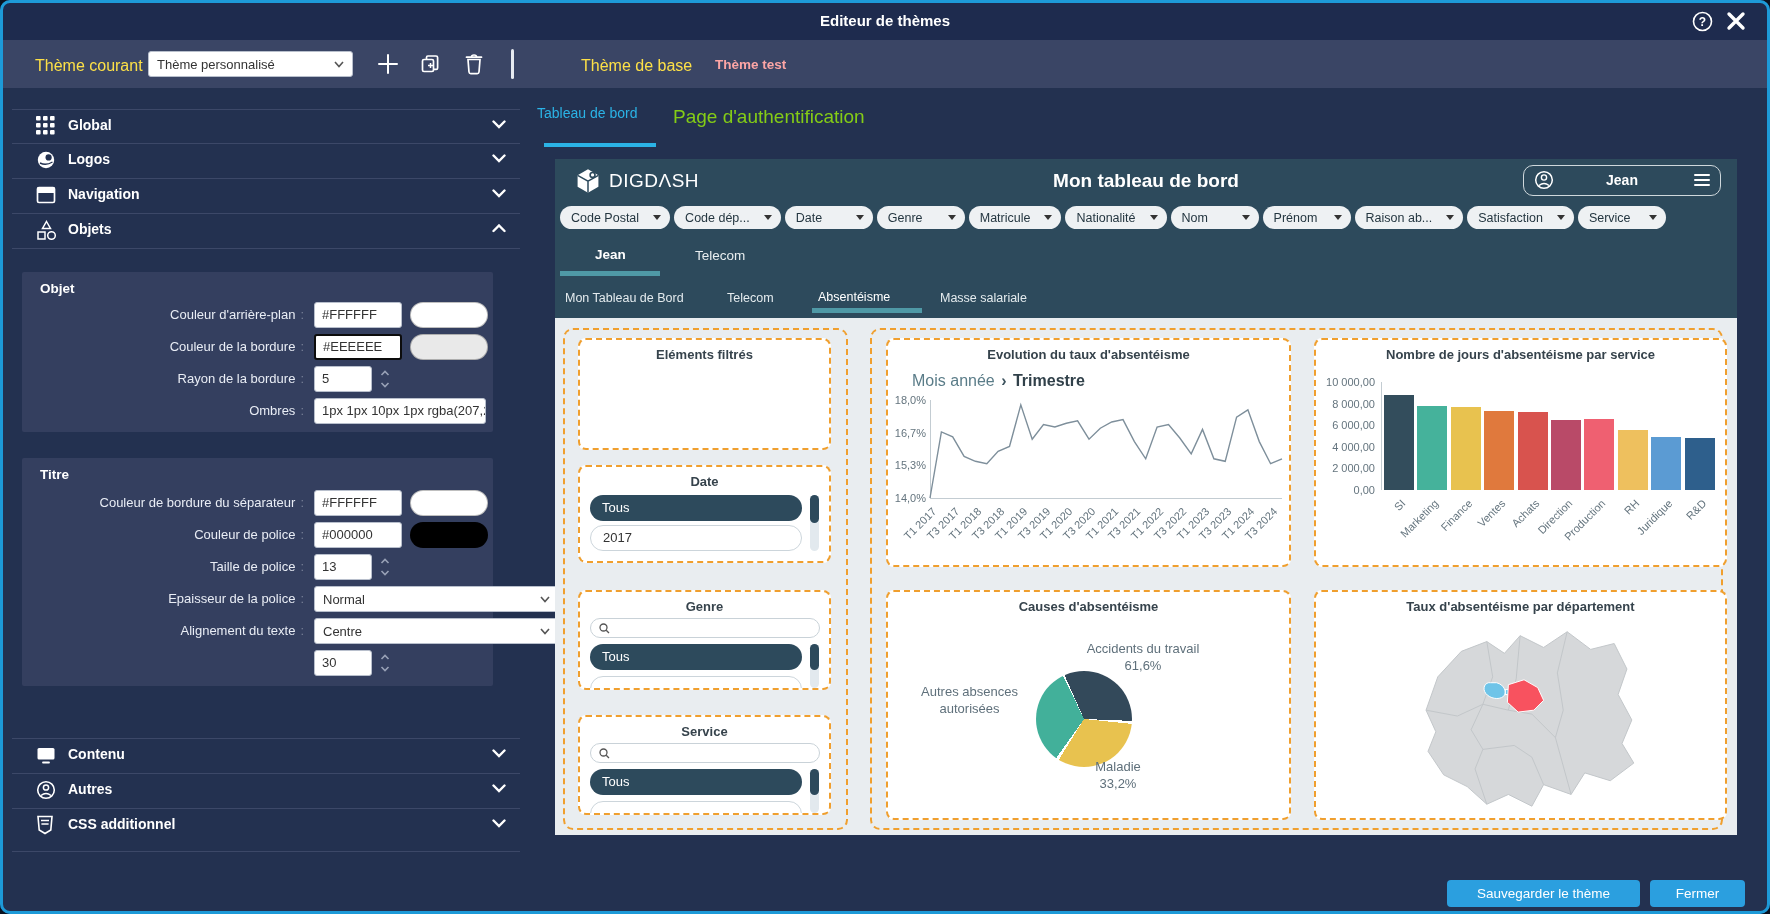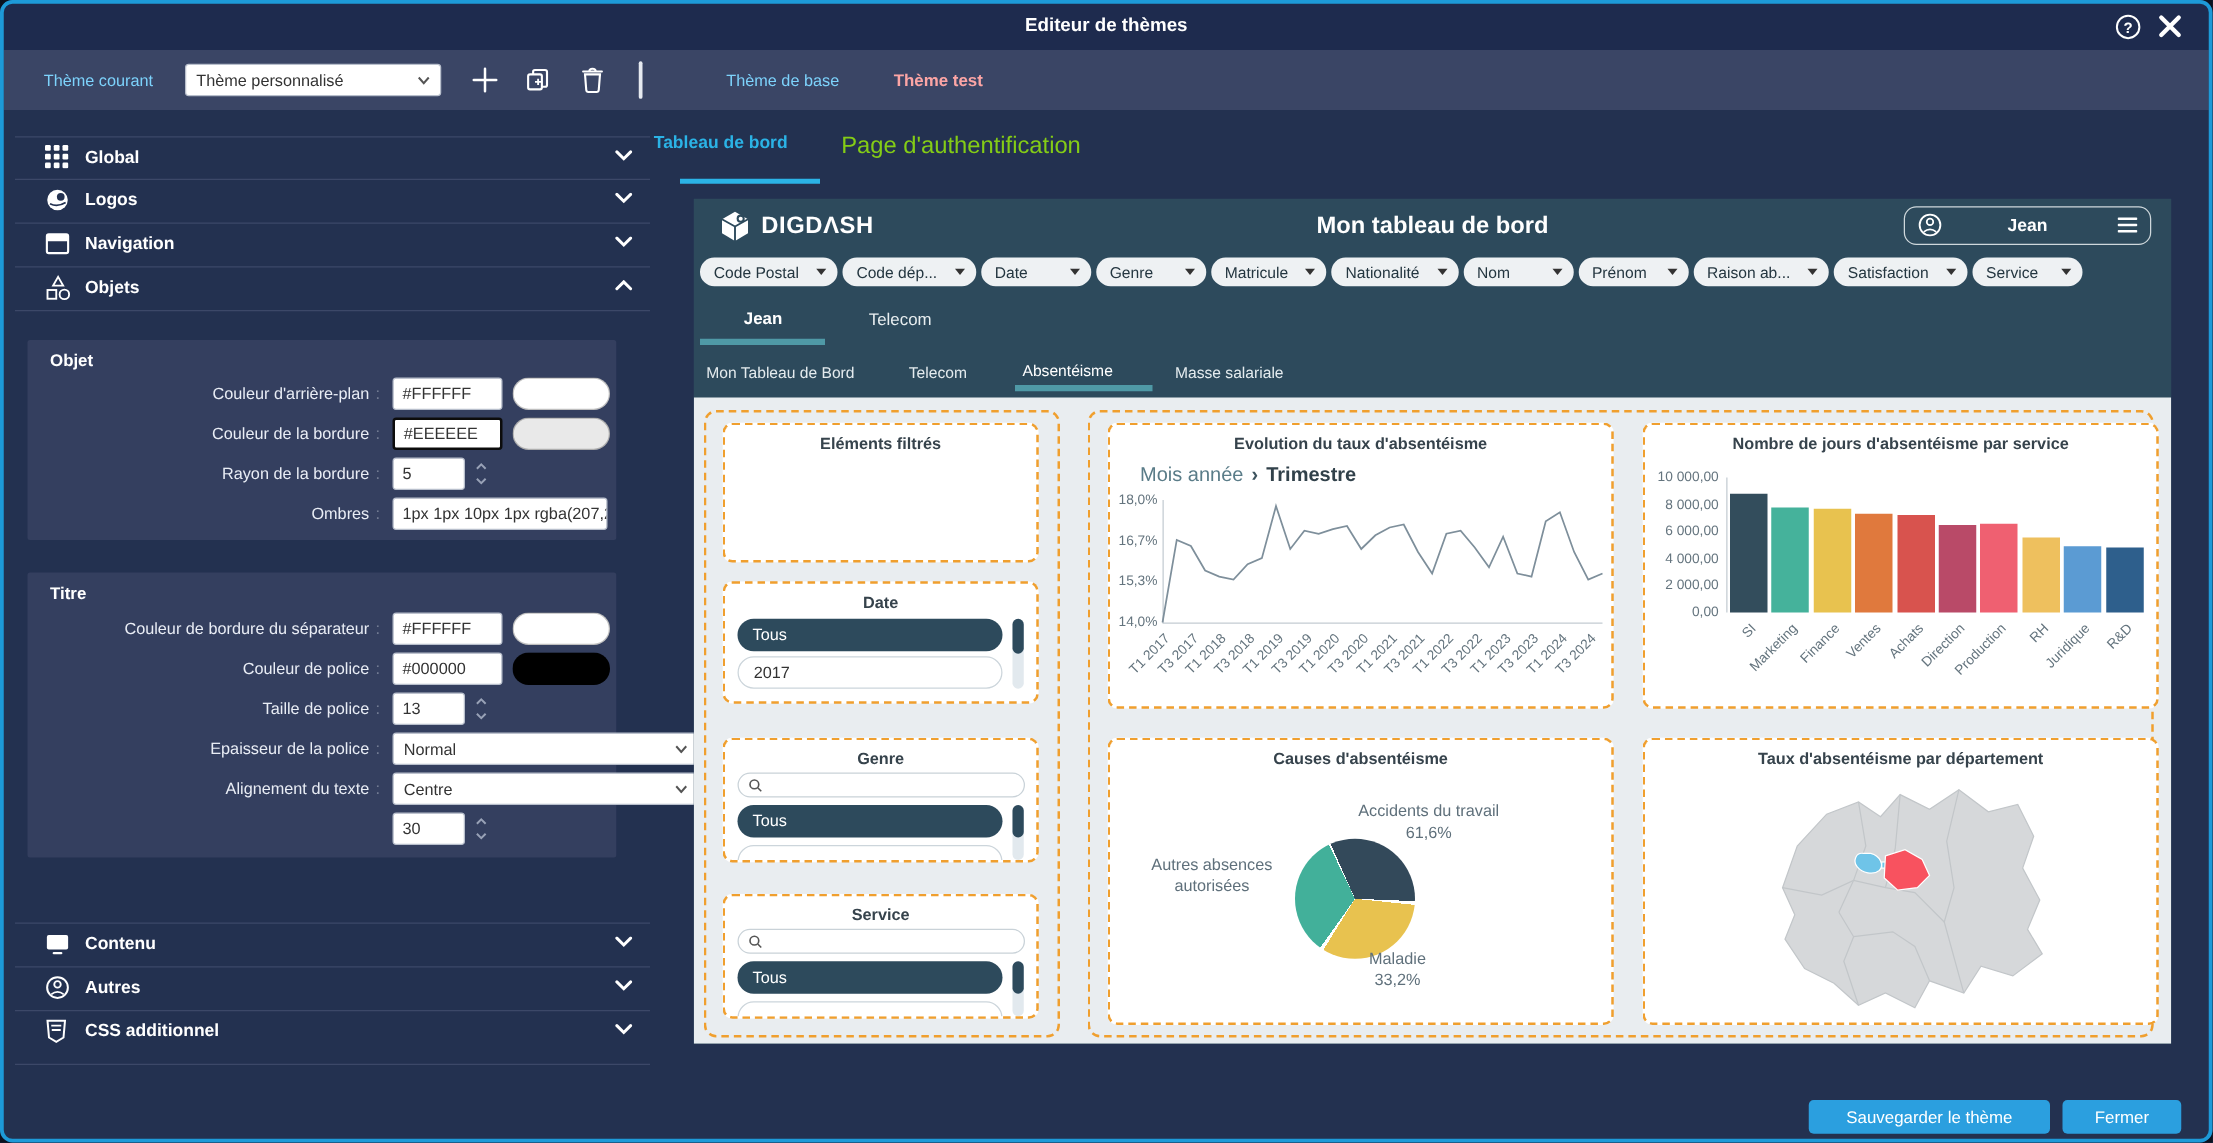--- a/index.html
+++ b/index.html
@@ -4,21 +4,21 @@
 <style>
 html,body{margin:0;padding:0;width:1770px;height:914px;overflow:hidden;background:#0b1220;font-family:"Liberation Sans",sans-serif;}
 *{box-sizing:border-box}
 .abs{position:absolute}
 #win{position:absolute;inset:0;background:var(--app-bg);border-radius:10px;overflow:hidden}
 #winborder{position:absolute;inset:0;border:3px solid var(--win-border);border-radius:10px;pointer-events:none;z-index:99}
 .titlebar{position:absolute;left:3px;right:3px;top:3px;height:37px;background:var(--titlebar-bg)}
 .titlebar .title{position:absolute;left:0;right:0;top:9px;text-align:center;color:#fff;font-size:15px;font-weight:700}
 .tb-icon{position:absolute;top:8px;cursor:pointer}
 .toolbar{position:absolute;left:3px;right:3px;top:40px;height:48px;background:var(--toolbar-bg)}
-.tb-label{position:absolute;color:#7dd3fc;font-size:13px;top:17px}
+.tb-label{position:absolute;color:#fde047;font-size:16px;top:17px}
 .tb-strong{position:absolute;color:#fca5a5;font-size:13.5px;font-weight:700;top:17px}
 .select{background:#fff;border:1px solid #b8bfcc;border-radius:3px;color:#333;font-size:13px;display:flex;align-items:center;padding:0 8px;justify-content:space-between}
 .sep-line{position:absolute;background:#3c4868;height:1px;left:12px;width:508px}
 .acc-row{position:absolute;left:12px;width:508px;height:34px;cursor:pointer}
 .acc-label{position:absolute;left:56px;top:8px;color:#fff;font-size:14px;font-weight:600}
 .acc-icon{position:absolute;left:24px;top:7px;width:20px;height:20px}
 .acc-chev{position:absolute;right:14px;top:11px}
 .panel{position:absolute;left:22px;width:471px;background:var(--panel-bg);border-radius:2px}
 .panel-title{position:absolute;left:18px;top:9px;color:#fff;font-size:13.5px;font-weight:700}
 .prow{position:absolute;left:0;width:100%;height:26px}
@@ -304,36 +304,36 @@
       <span class="acc-label">CSS additionnel</span>
       <span class="acc-chev">
           <svg width="14" height="9" viewBox="0 0 14 9">
             <path d="M1.5 1.5 L7 7 L12.5 1.5" stroke="#fff" stroke-width="2.4" fill="none" stroke-linecap="round"></path>
           </svg>
         </span>
     </div>
     <div class="sep-line" style="top:851px"></div>
   </div>
 
-  <div class="mtab" style="left:523px;top:105px;color:var(--accent);font-weight:700">Tableau de bord</div>
+  <div class="mtab" style="left:537px;top:105px;color:var(--accent);font-weight:400">Tableau de bord</div>
   <div style="position:absolute;left:544px;top:143px;width:112px;height:4px;background:var(--accent)"></div>
   <div class="mtab" style="left:673px;top:106px;color:#84cc16;font-size:19px">Page d'authentification</div>
 
   <div id="preview" style="left:555px;top:159px;width:1182px;height:676px">
 
     <div class="abs" style="left:0;top:0;right:0;height:44px">
       <span class="abs" style="left:20px;top:9px">
         <svg width="26" height="26" viewBox="0 0 24 24">
             <path d="M12 1.2 L21.6 6.8 V17.2 L12 22.8 L2.4 17.2 V6.8 Z" fill="#fff"></path>
             <path d="M2.4 6.8 L12 12.2 L21.6 6.8 M12 12.2 V22.8" stroke="#2d4a5c" stroke-width="1.4" fill="none"></path>
             <circle cx="16.2" cy="6.4" r="3" fill="#2d4a5c"></circle>
             <circle cx="16.2" cy="6.4" r="1.5" fill="#fff"></circle>
           </svg>
       </span>
-      <span class="abs" style="left:54px;top:11px;color:#fff;font-size:19px;font-weight:700;letter-spacing:.5px">DIGDΛSH</span>
+      <span class="abs" style="left:54px;top:11px;color:#fff;font-size:19px;font-weight:400;letter-spacing:.5px">DIGDΛSH</span>
       <div class="abs" style="left:0;right:0;top:11px;text-align:center;color:#fff;font-size:19px;font-weight:700">Mon tableau de bord</div>
       <div class="abs" style="right:16px;top:6px;width:198px;height:31px;border:1.5px solid #cfd8dc;border-radius:10px">
         <span class="abs" style="left:10px;top:4px">
           <svg width="20" height="20" viewBox="0 0 20 20">
               <circle cx="10" cy="10" r="8.3" fill="none" stroke="#fff" stroke-width="1.5"></circle>
               <circle cx="10" cy="7.5" r="2.6" fill="none" stroke="#fff" stroke-width="1.4"></circle>
               <path d="M5 15.5 Q10 11.5 15 15.5" fill="none" stroke="#fff" stroke-width="1.4"></path>
             </svg>
         </span>
         <span class="abs" style="left:0;right:0;top:6px;text-align:center;color:#fff;font-size:14px;font-weight:600">Jean</span>

